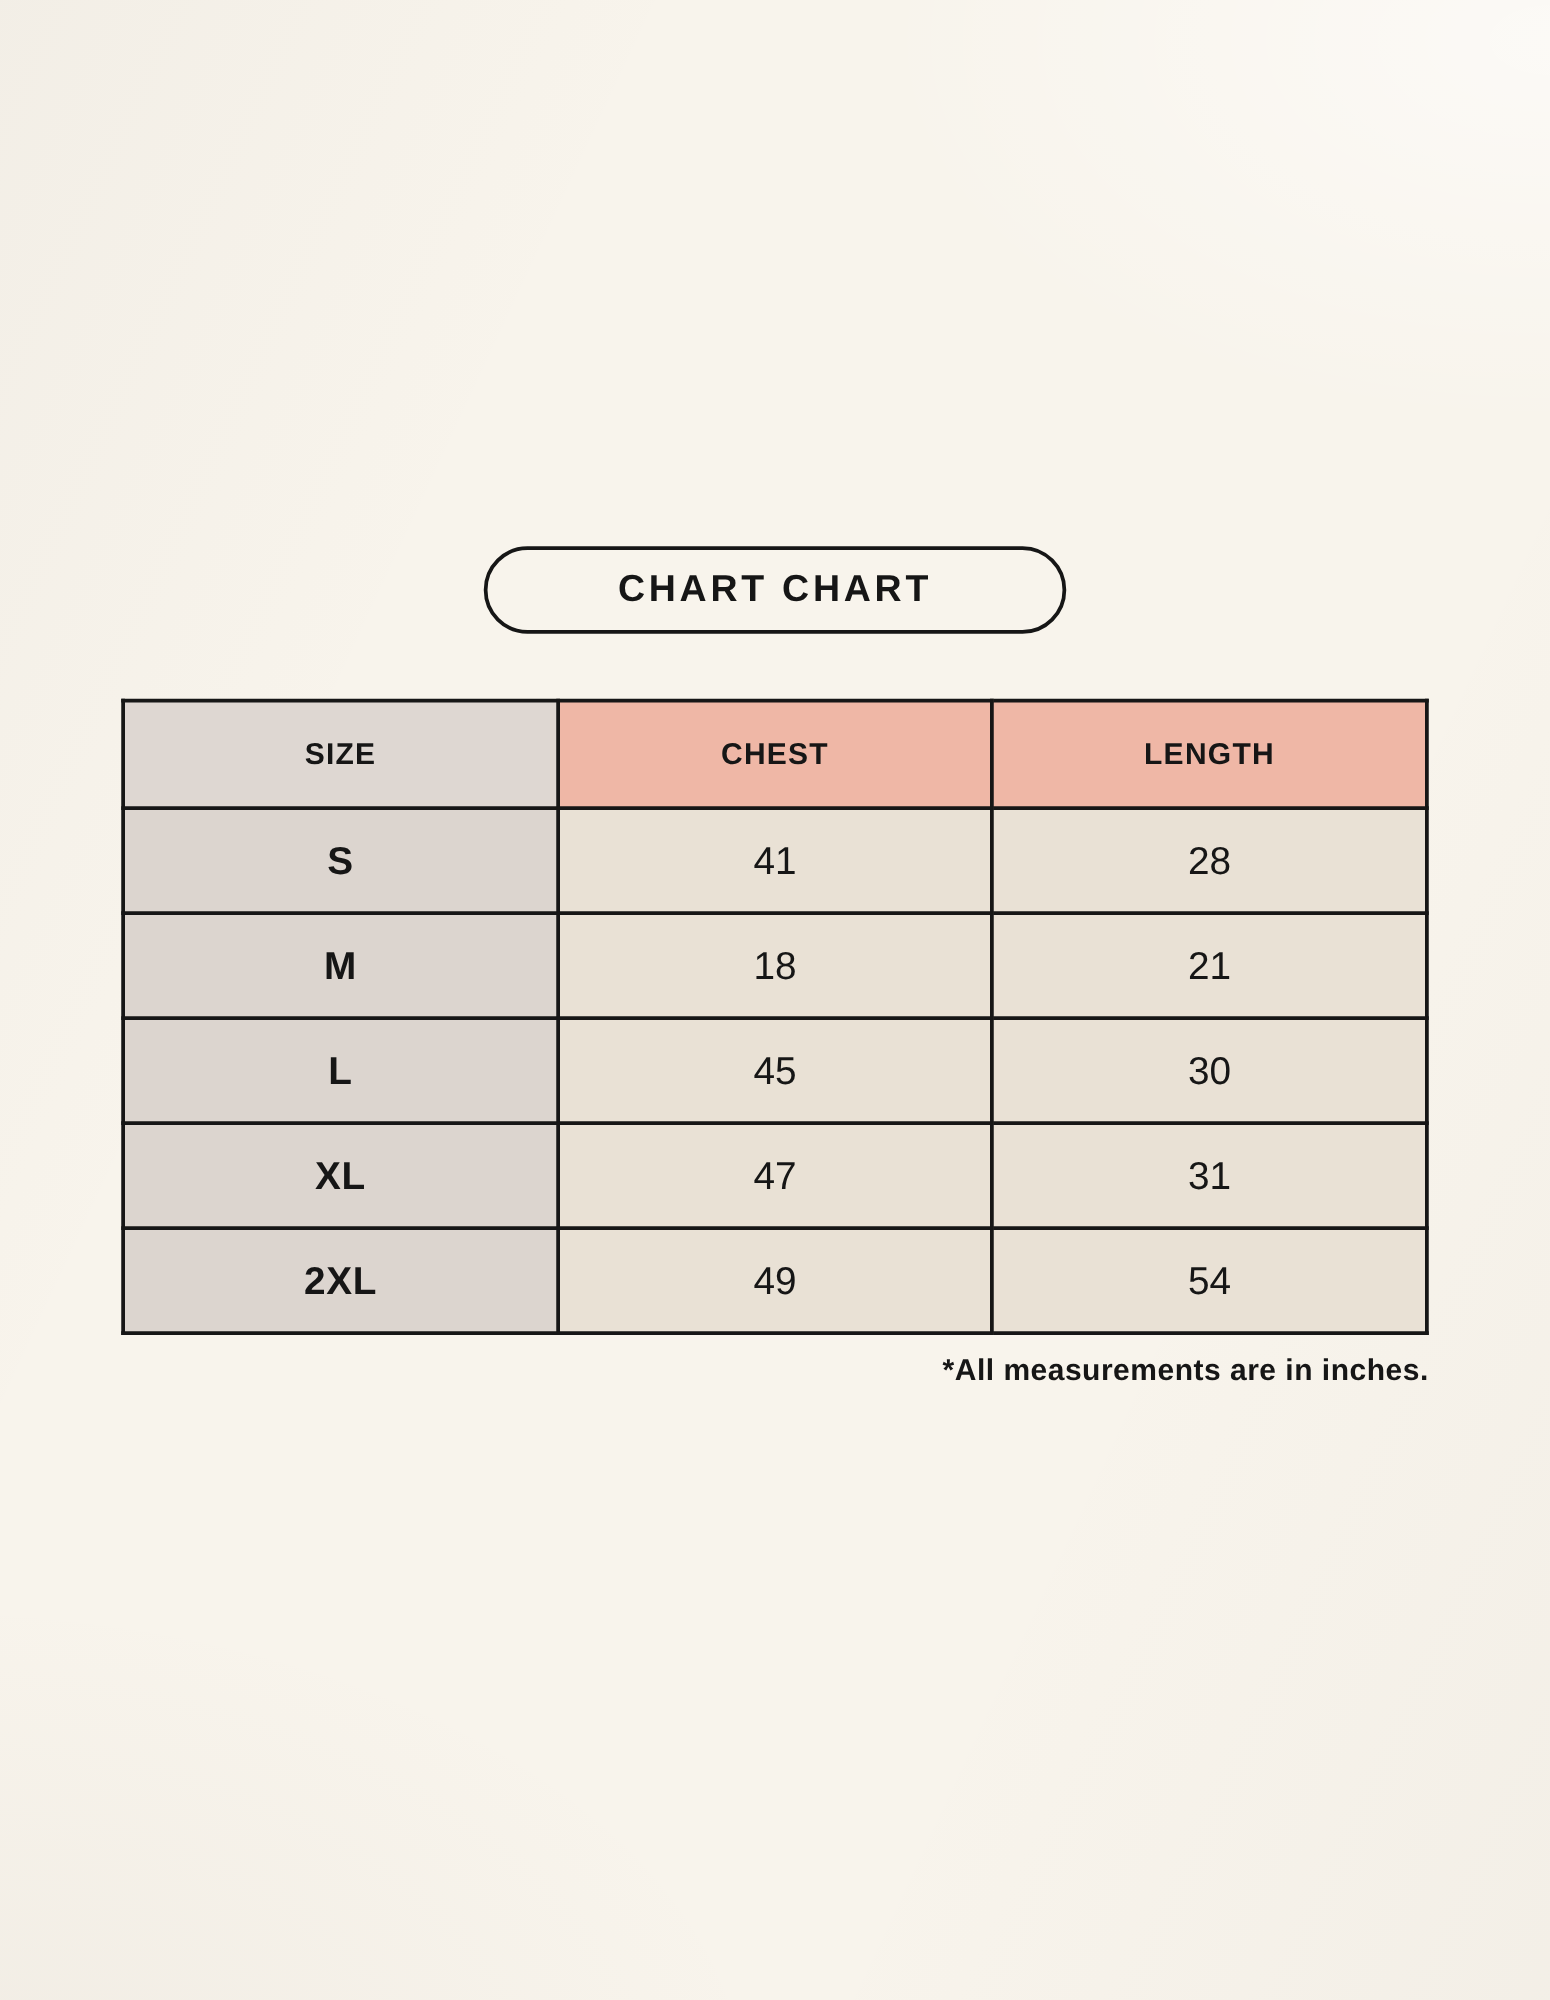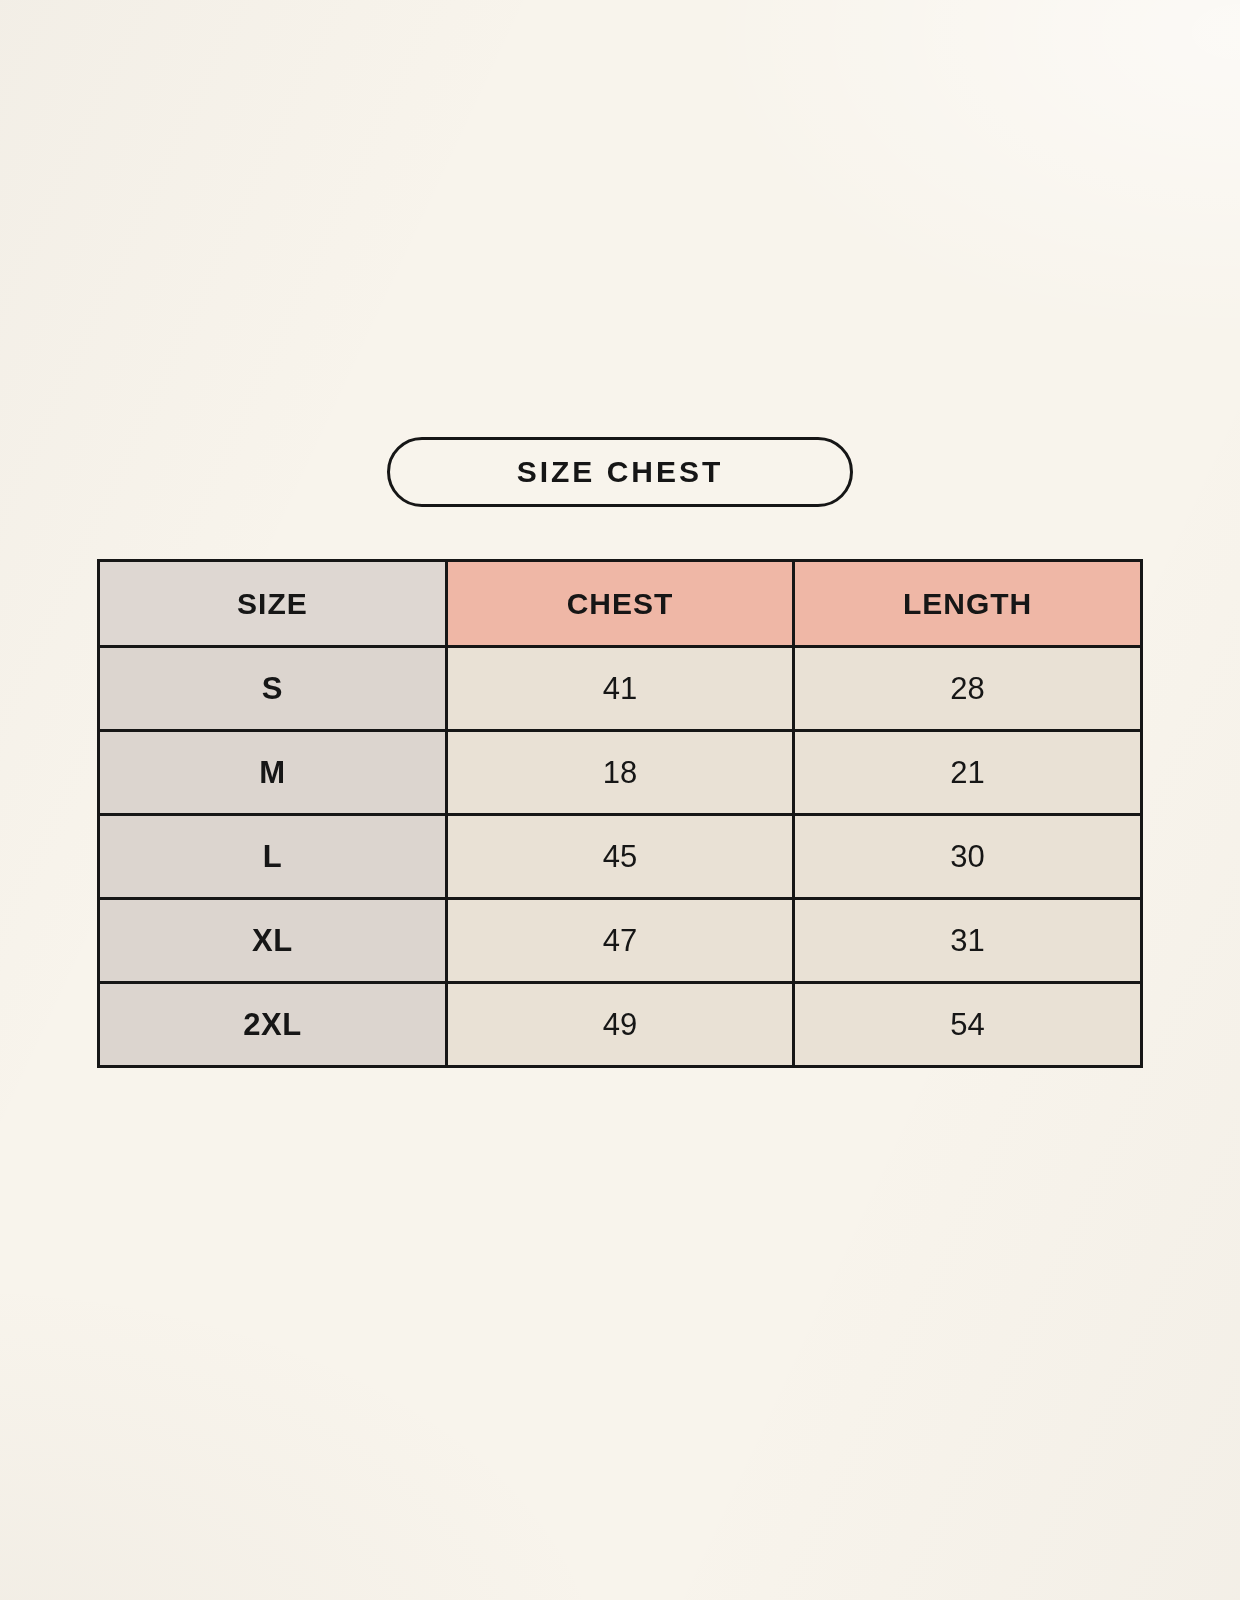--- a/index.html
+++ b/index.html
@@ -61,21 +61,21 @@
     margin: 52px auto 0;
     border-collapse: collapse;
     table-layout: fixed;
   }
   .size-table th, .size-table td {
     border: 3px solid var(--border);
     text-align: center;
     vertical-align: middle;
     padding: 0;
   }
-  .size-table thead th { height: 86px; font-size: 30px; font-weight: 700; letter-spacing: 1px; }
+  .size-table thead th { height: 86px; font-size: 24px; font-weight: 700; letter-spacing: 1px; }
   .size-table tbody td { height: 84px; font-size: 31px; }
   th.col-size  { background: var(--header-size-bg); }
   th.col-chest, th.col-length { background: var(--header-accent-bg); }
   td.cell-label { background: var(--row-label-bg); font-weight: 700; letter-spacing: 0.5px; }
   td.cell-value { background: var(--row-value-bg); font-weight: 400; }
   .footnote {
     width: 1046px;
     margin: 15px auto 0;
     text-align: right;
     font-size: 24px;
@@ -85,21 +85,21 @@
 </style>
 </head>
 <body>
 
 <div class="sheen"></div>
 
 <div class="content">
 
   <h1 class="title"><br></h1>
 
-  <div class="pill">SIZE CHEST</div>
+  <div class="pill">CHART CHART</div>
 
   <table class="size-table">
     <colgroup>
       <col style="width:33.35%">
       <col style="width:33.3%">
       <col style="width:33.35%">
     </colgroup>
     <thead>
       <tr>
         <th class="col-size">SIZE</th>
@@ -129,14 +129,15 @@
         <td class="cell-value">31</td>
       </tr>
       <tr>
         <td class="cell-label">2XL</td>
         <td class="cell-value">49</td>
         <td class="cell-value">54</td>
       </tr>
     </tbody>
   </table>
 
+  <div class="footnote">*All measurements are in inches.</div>
 
 </div>
 
 </body></html>

